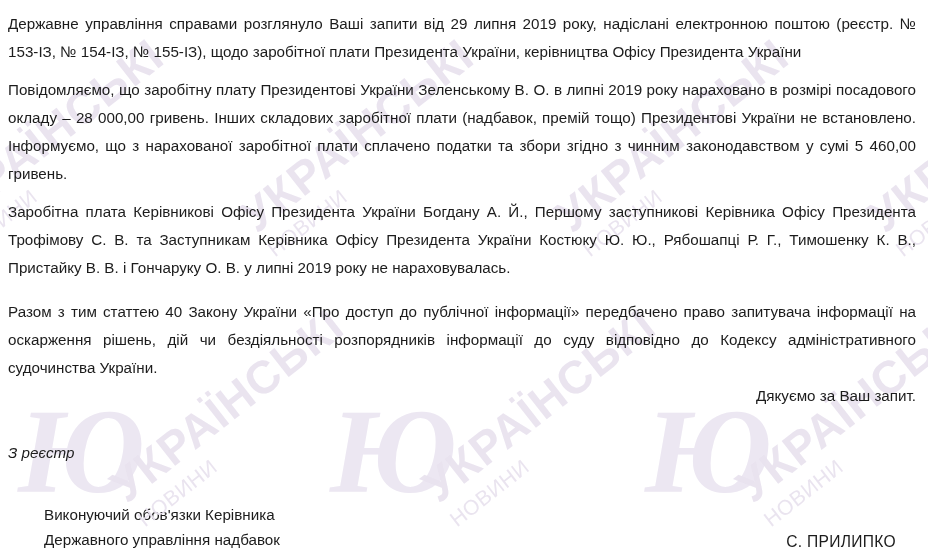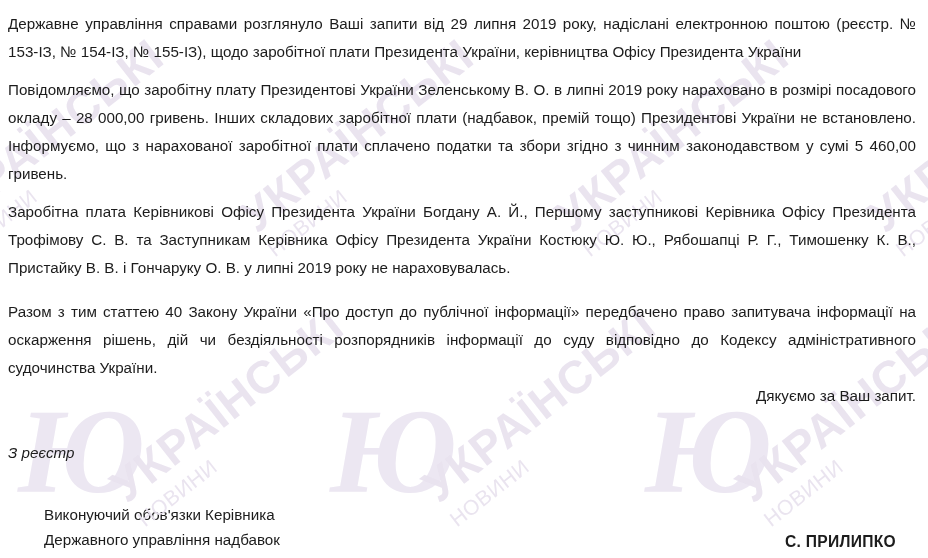--- a/index.html
+++ b/index.html
@@ -57,21 +57,21 @@
     align-items: flex-end;
     margin-left: 36px;
   }
   .sign-left {
     font-size: 15.2px;
     line-height: 25px;
     color: #1c1c1c;
   }
   .sign-right {
     font-size: 15.6px;
-    font-weight: bold;
+    font-weight: normal;
     color: #1c1c1c;
     padding-right: 18px;
     padding-bottom: 1px;
     letter-spacing: 0.3px;
   }
 
   
   .wm-layer {
     position: absolute;
     inset: 0;

